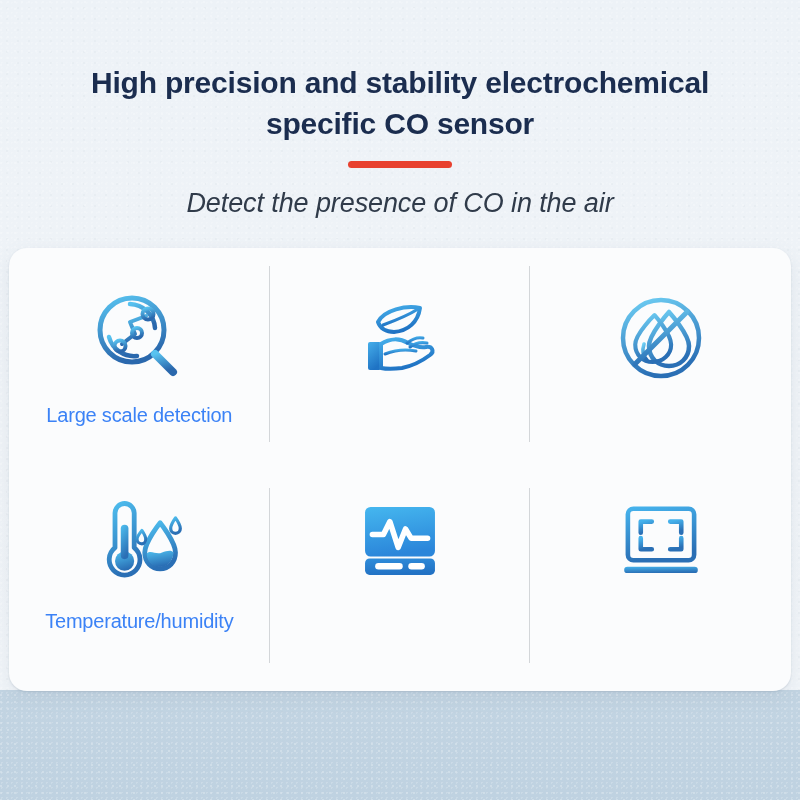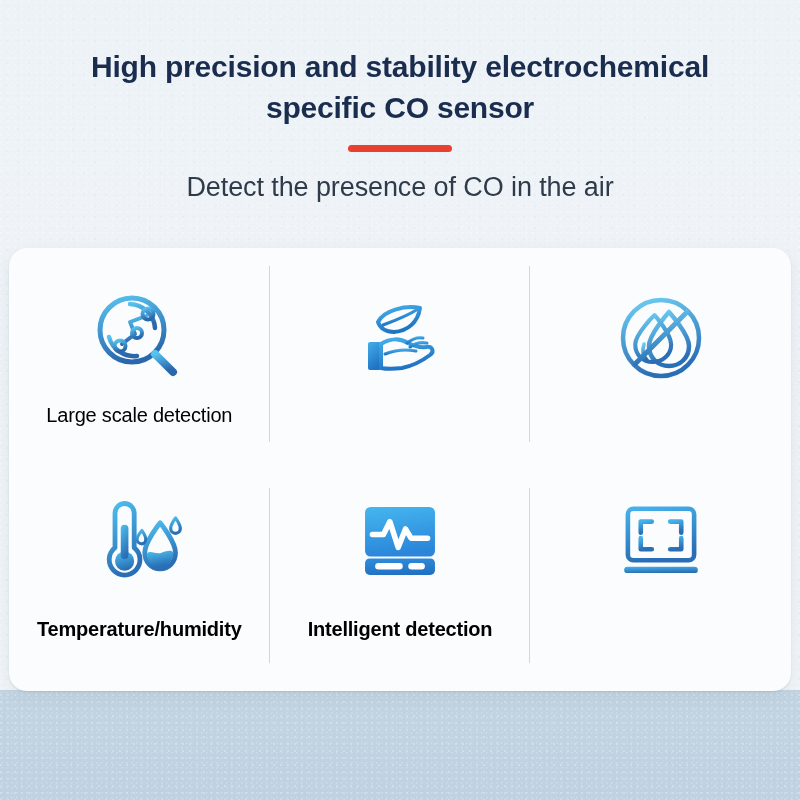--- a/index.html
+++ b/index.html
@@ -32,21 +32,21 @@
     background-size: 7px 7px, 11px 11px, 5px 5px;
   }
 
   
   .header {
     position: absolute;
     top: 0; left: 0; right: 0;
     text-align: center;
   }
   .title {
-    margin: 0;
+    margin: 16px;
     padding-top: 46px;
     font-size: 30px;
     font-weight: bold;
     line-height: 1.38;
     letter-spacing: -0.2px;
     color: #1b2d4f;
   }
   .title .line2 { display: block; text-align: center; }
   .accent-bar {
     width: 104px;
@@ -54,20 +54,21 @@
     border-radius: 4px;
     background: #e8412f;
     margin: 16px auto 0;
   }
   .subtitle {
     margin: 20px 0 0;
     font-size: 27px;
     font-weight: 400;
     color: #303b4a;
     letter-spacing: -0.1px;
+    font-style: italic;
   }
 
   
   .card {
     position: absolute;
     left: 9px;
     top: 248px;
     width: 782px;
     height: 443px;
     background: #fbfcfd;
@@ -110,26 +111,26 @@
     justify-content: center;
   }
   .cell.row2 .icon-wrap {
     width: 96px;
     height: 96px;
   }
   .label {
     margin-top: 12px;
     font-size: 20px;
     line-height: 1.35;
-    color: #000000;
+    color: #3b82f6;
     text-align: center;
     white-space: pre-line;
     letter-spacing: -0.2px;
   }
-  .cell.row2 .label { margin-top: 28px; font-weight: bold; }
+  .cell.row2 .label { margin-top: 20px; }
 </style>
 </head>
 <body>
 
 <div class="page">
   <div class="noise"></div>
 
   <div class="header">
     <h1 class="title">
       <span>High precision and stability electrochemical</span>
@@ -236,21 +237,20 @@
                 <stop offset="100%" stop-color="#2272c4"></stop>
               </linearGradient>
             </defs>
             <rect x="12" y="14" width="76" height="54" rx="6" fill="url(#gMon)"></rect>
             <rect x="12" y="70" width="76" height="18" rx="5" fill="url(#gMonBase)"></rect>
             <path d="M20 44 L32 44 L39 30 L48 58 L56 38 L62 48 L80 48" fill="none" stroke="#ffffff" stroke-width="6" stroke-linecap="round" stroke-linejoin="round"></path>
             <rect x="23" y="75" width="30" height="7" rx="3.5" fill="#ffffff"></rect>
             <rect x="59" y="75" width="18" height="7" rx="3.5" fill="#ffffff"></rect>
           </svg>
         </div>
-        <div class="label">Intelligent detection</div>
       </div>
 
       <div class="cell c3 row2">
         <div class="icon-wrap">
           <svg viewBox="0 0 100 100" width="92" height="92">
             <defs>
               <linearGradient id="gScr" x1="0" y1="0" x2="0.25" y2="1">
                 <stop offset="0%" stop-color="#45b2ec"></stop>
                 <stop offset="100%" stop-color="#2a6fb5"></stop>
               </linearGradient>

